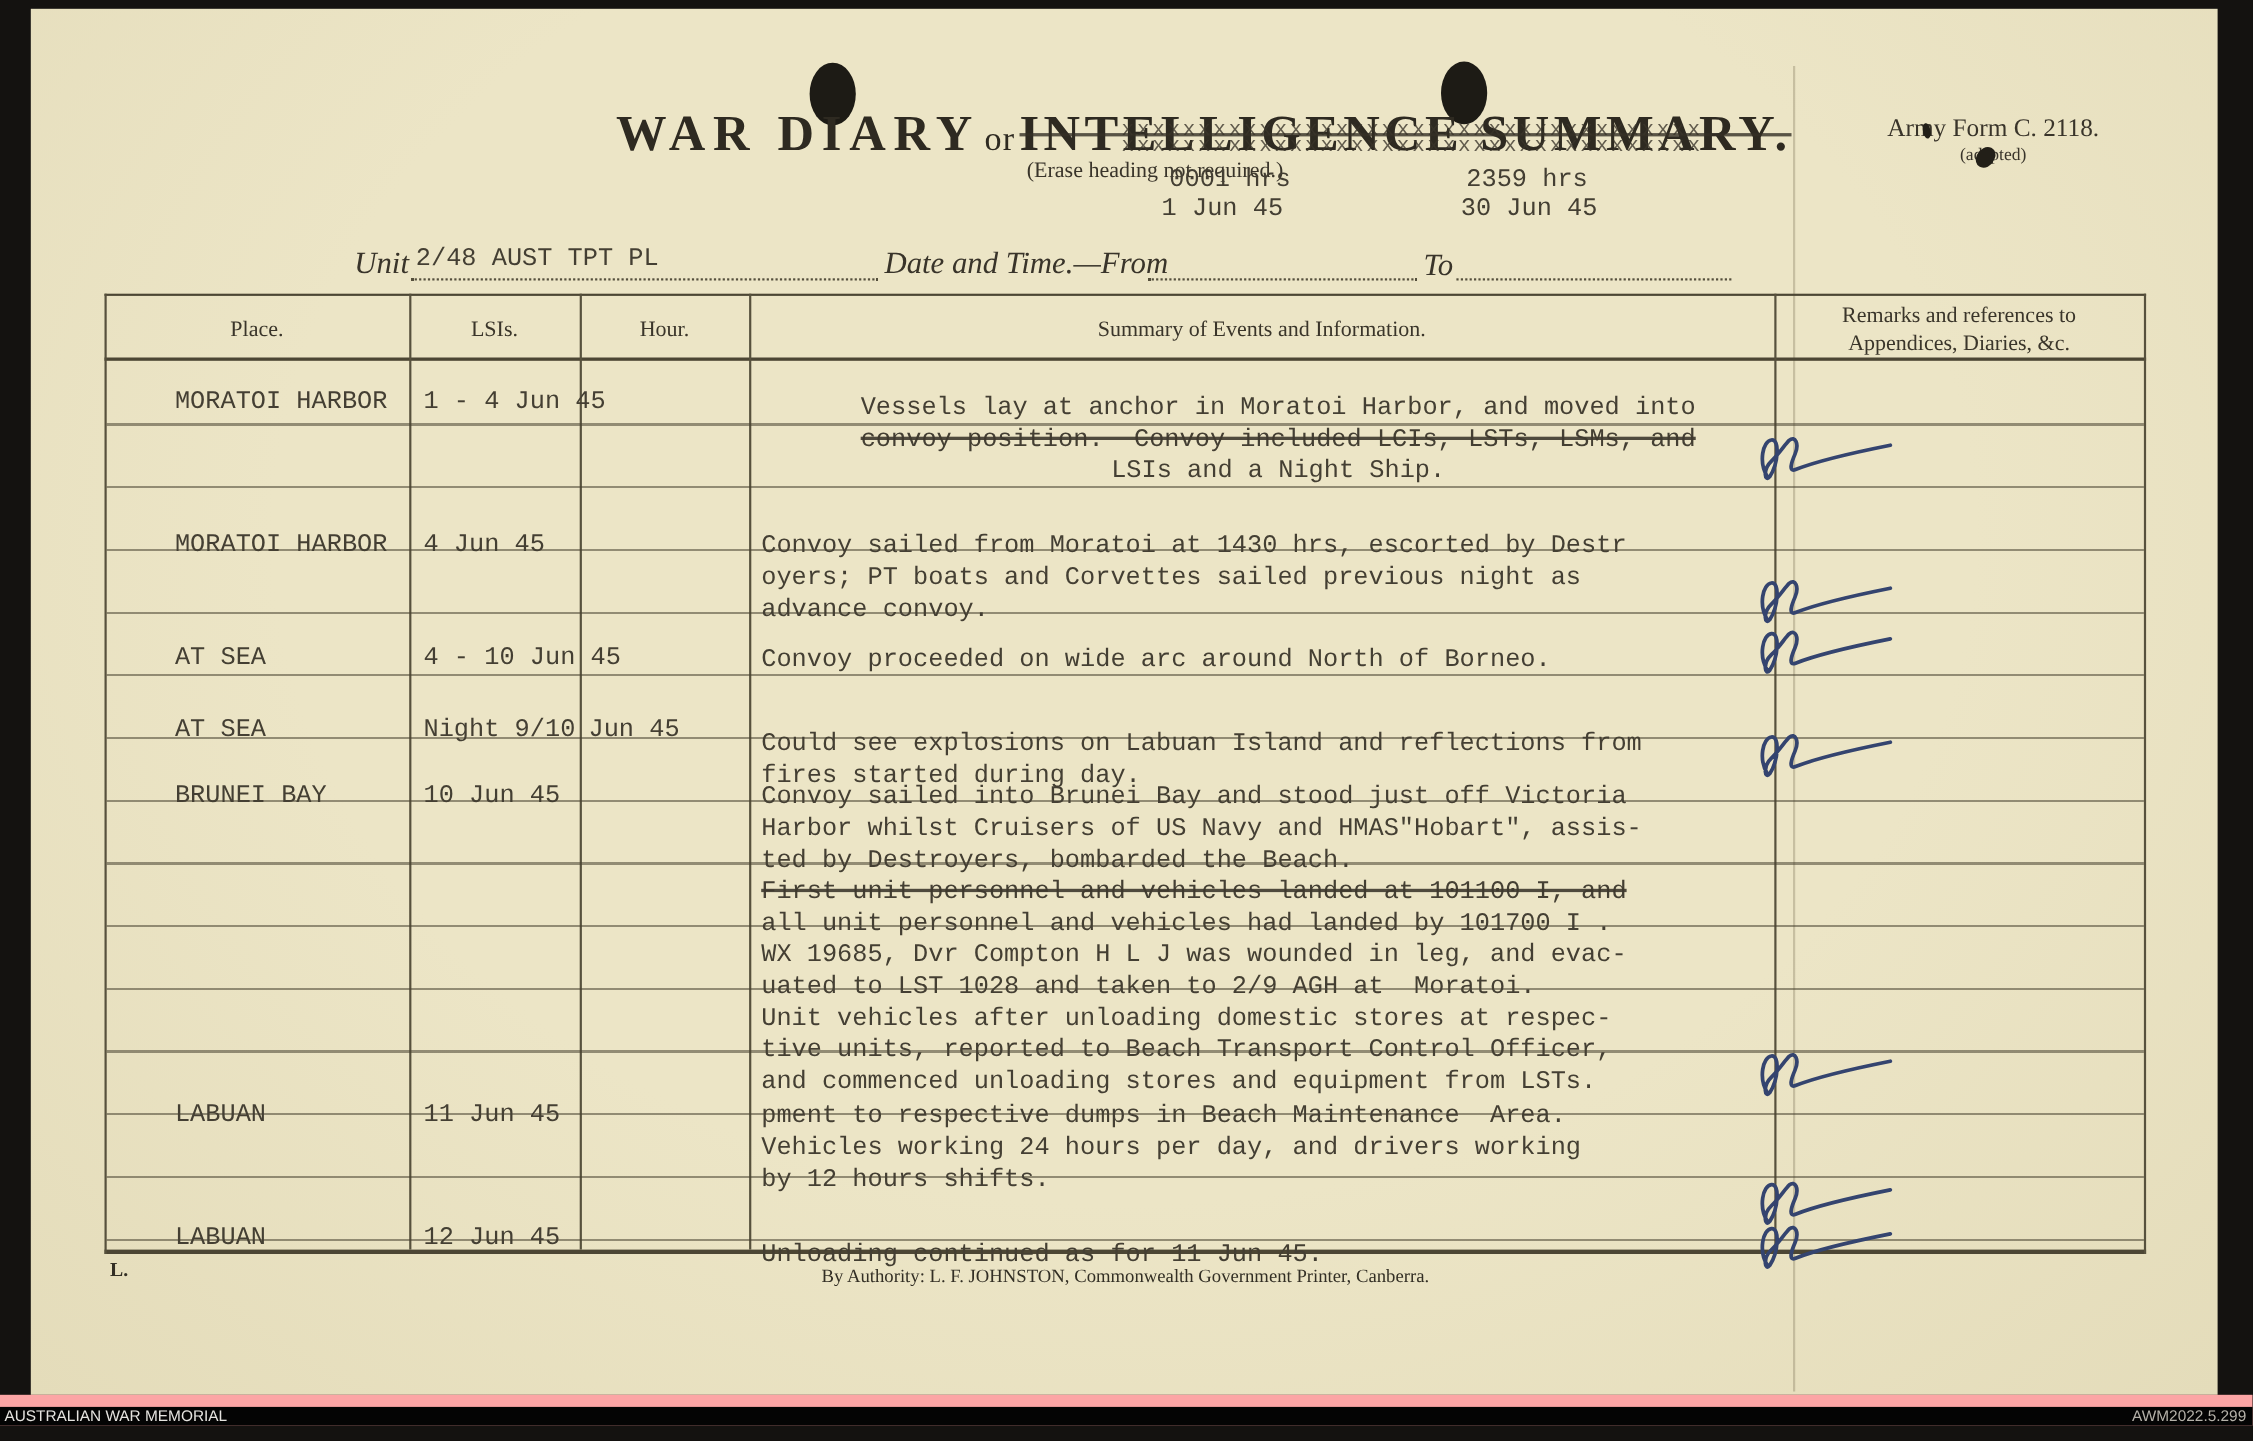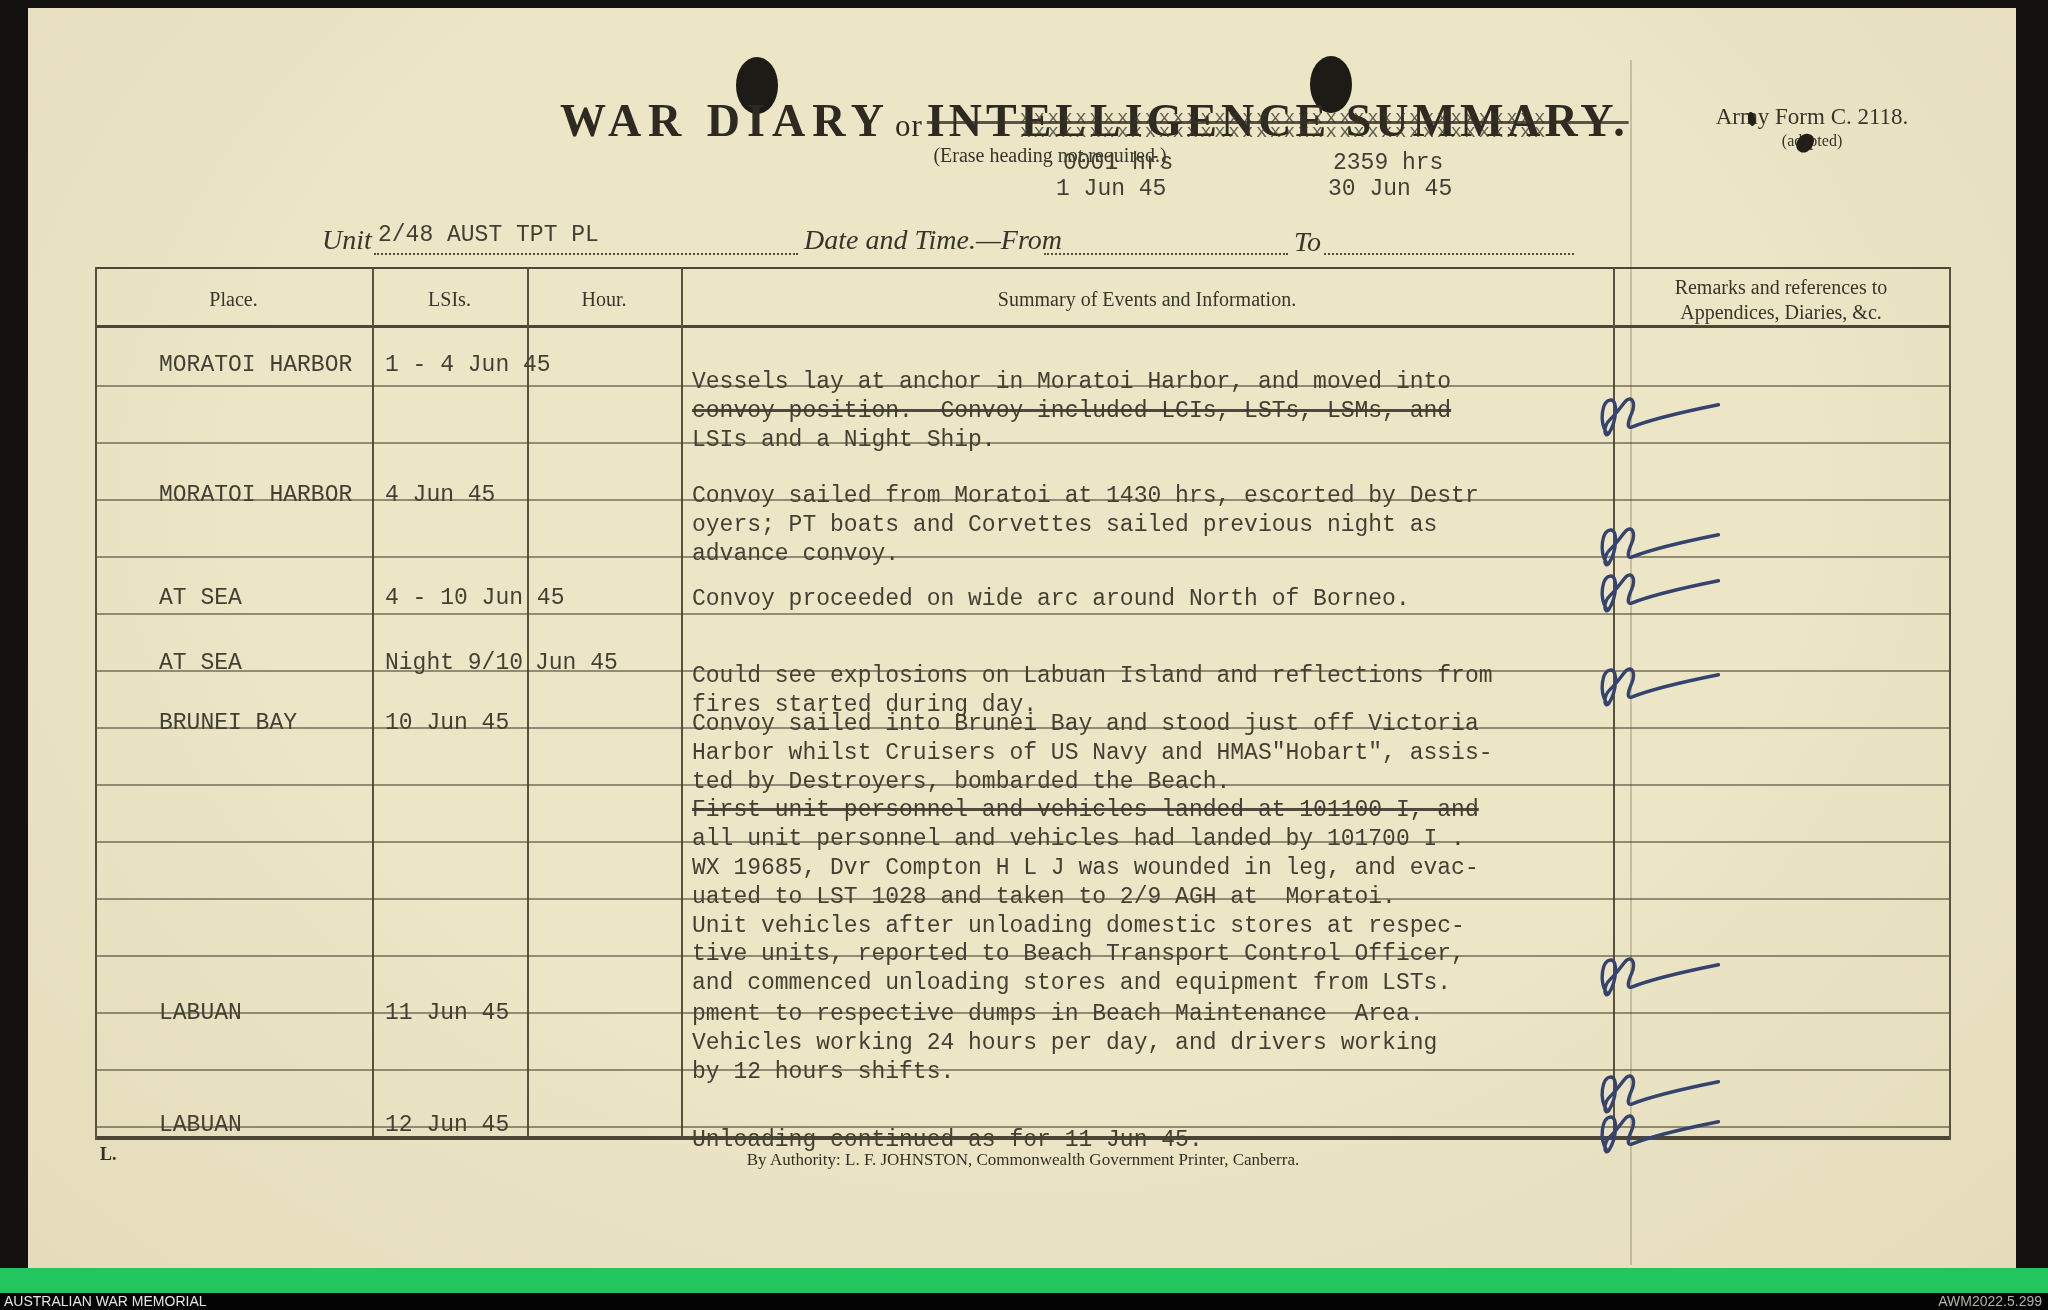--- a/index.html
+++ b/index.html
@@ -49,21 +49,21 @@
   .e-summary{position:absolute;left:597px;width:940px;}
   .tline{line-height:28.8px;}
   .strike{text-decoration:line-through;text-decoration-thickness:2.5px;
           text-decoration-color:rgba(62,57,45,.9);}
   .sig{position:absolute;left:1498px;bottom:-2px;width:132px;height:54px;transform:rotate(-6deg);}
 
   .authority{left:95px;top:1150px;width:1856px;text-align:center;font-size:17px;color:#332f25;}
   .foot-mark{left:100px;top:1144px;font-size:18px;font-weight:bold;color:#332f25;}
 
   
-  .bar{position:absolute;left:0;top:1268px;width:2048px;height:42px;background:#22c55e;}
+  .bar{position:absolute;left:0;top:1268px;width:2048px;height:28px;background:#fca5a5;}
   .bar-black{position:absolute;left:0;bottom:0;width:100%;height:17px;background:#040404;}
   .bar-label{position:absolute;bottom:1px;font-family:"Liberation Sans",sans-serif;font-size:14px;}
   .bar-left{left:4px;color:#e6e4e0;}
   .bar-right{right:6px;color:#b5b1a9;}
 </style>
 </head>
 <body>
 
 <div class="page">
   <div class="paper"></div>
@@ -117,21 +117,21 @@
   <div class="hdr" style="left:527px;top:288px;width:154px;">Hour.</div>
   <div class="hdr" style="left:681px;top:288px;width:932px;">Summary of Events and Information.</div>
   <div class="hdr" style="left:1613px;top:276px;width:336px;">Remarks and references to</div>
   <div class="hdr" style="left:1613px;top:301px;width:336px;">Appendices, Diaries, &amp;c.</div>
 
   <div>
       <div class="entry" style="top: 352px; height: 86.4px;">
       <div class="typed e-place">MORATOI HARBOR</div>
       <div class="typed e-date">1 - 4 Jun 45</div>
       <div class="typed e-hour"></div>
-      <div class="typed e-summary" style="top: 16px;"><div class="tline">Vessels lay at anchor in Moratoi Harbor, and moved into</div><div class="tline strike">convoy position.  Convoy included LCIs, LSTs, LSMs, and</div><div class="tline">LSIs and a Night Ship.</div></div>
+      <div class="typed e-summary" style="top: 4px; text-align: center;"><div class="tline">Vessels lay at anchor in Moratoi Harbor, and moved into</div><div class="tline strike">convoy position.  Convoy included LCIs, LSTs, LSMs, and</div><div class="tline">LSIs and a Night Ship.</div></div>
       <svg class="sig" viewBox="0 0 132 54">
         <path d="M12 42 C5 28 11 9 19 9 C27 9 23 31 14 42 C9 47 8 35 17 28 C25 22 31 14 35 11 C41 7 44 15 39 24 C35 31 31 40 38 38 C52 34 72 30 126 25" stroke="#34446f" stroke-width="3.4" fill="none" stroke-linecap="round"></path>
       </svg>
     </div>
       <div class="entry" style="top: 482px; height: 86.4px;">
       <div class="typed e-place">MORATOI HARBOR</div>
       <div class="typed e-date">4 Jun 45</div>
       <div class="typed e-hour"></div>
       <div class="typed e-summary" style="top: 0px;"><div class="tline">Convoy sailed from Moratoi at 1430 hrs, escorted by Destr</div><div class="tline">oyers; PT boats and Corvettes sailed previous night as</div><div class="tline">advance convoy.</div></div>
       <svg class="sig" viewBox="0 0 132 54">

